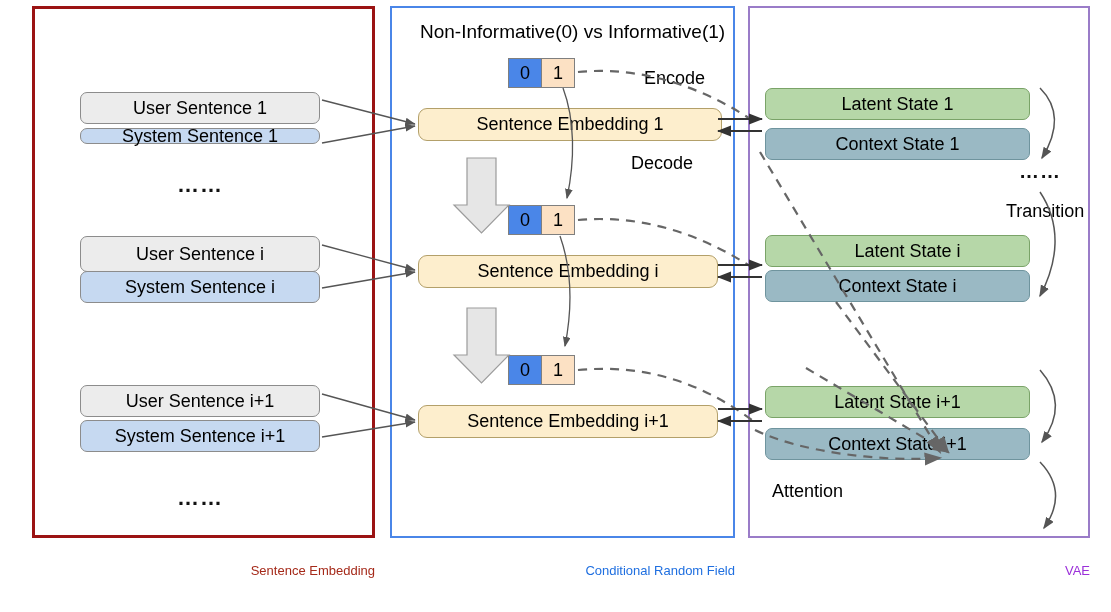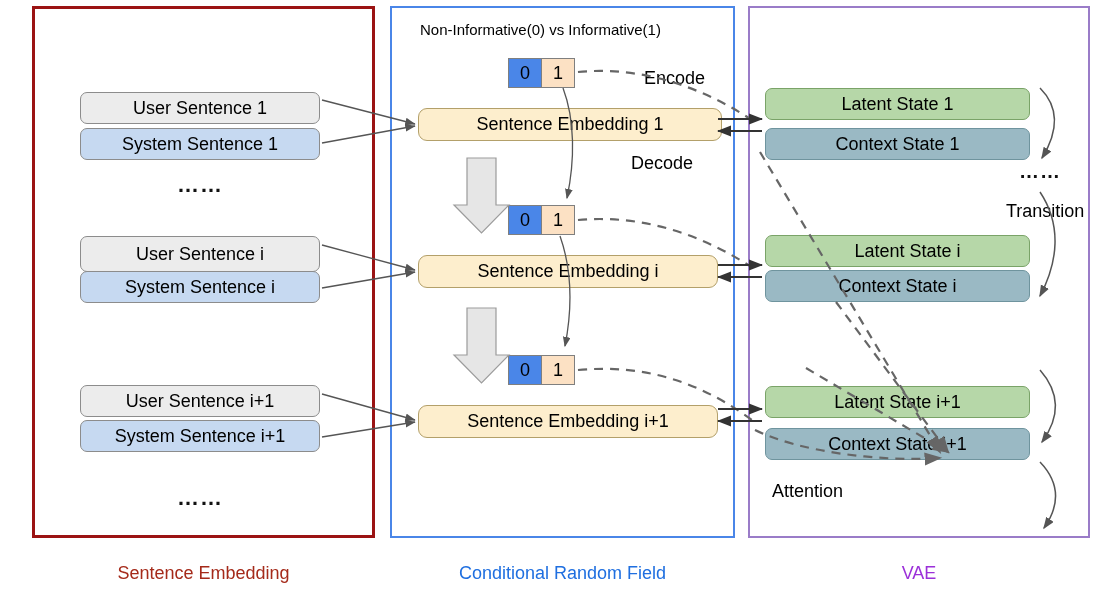--- a/index.html
+++ b/index.html
@@ -19,22 +19,22 @@
     position: absolute;
     box-sizing: border-box;
     background: transparent;
   }
   #panel-red   { left: 32px;  top: 6px;  width: 343px; height: 532px; border: 3px solid #9b1313; }
   #panel-blue  { left: 390px; top: 6px;  width: 345px; height: 532px; border: 2px solid #4a86e8; }
   #panel-purple{ left: 748px; top: 6px;  width: 342px; height: 532px; border: 2px solid #9a7cc8; }
 
   .panel-label {
     position: absolute;
-    font-size: 18px;
-    text-align: center;
+    font-size: 13px;
+    text-align: right;
     white-space: nowrap;
   }
   #label-red    { left: 32px;  top: 563px; width: 343px; color: #a52a1a; }
   #label-blue   { left: 390px; top: 563px; width: 345px; color: #1f6fe0; }
   #label-purple { left: 748px; top: 563px; width: 342px; color: #9b30d9; }
 
   .box {
     position: absolute;
     box-sizing: border-box;
     display: flex;
@@ -95,33 +95,33 @@
 </head>
 <body>
 
 <div id="canvas">
 
   <div class="panel" id="panel-red"></div>
   <div class="panel" id="panel-blue"></div>
   <div class="panel" id="panel-purple"></div>
 
   <div class="box box-user" style="left:80px;  top:92px;  width:240px; height:32px;">User Sentence 1</div>
-  <div class="box box-system" style="left:80px;  top:128px; width:240px; height:32px;">System Sentence 1</div>
+  <div class="box box-system" style="left:80px;  top:128px; width:240px; height:16px;">System Sentence 1</div>
 
   <div class="ellipsis" style="left:80px; top:172px; width:240px;">……</div>
 
   <div class="box box-user" style="left:80px;  top:236px; width:240px; height:36px;">User Sentence i</div>
   <div class="box box-system" style="left:80px;  top:271px; width:240px; height:32px;">System Sentence i</div>
 
   <div class="box box-user" style="left:80px;  top:385px; width:240px; height:32px;">User Sentence i+1</div>
   <div class="box box-system" style="left:80px;  top:420px; width:240px; height:32px;">System Sentence i+1</div>
 
   <div class="ellipsis" style="left:80px; top:485px; width:240px;">……</div>
 
-  <div class="caption" style="left:420px; top:21px; font-size:15px;">Non-Informative(0) vs Informative(1)</div>
+  <div class="caption" style="left:420px; top:21px; font-size:19px;">Non-Informative(0) vs Informative(1)</div>
 
   <div class="crf-cell crf-zero" style="left:508px; top:58px;">0</div>
   <div class="crf-cell crf-one" style="left:541px; top:58px;">1</div>
 
   <div class="box box-embed" style="left:418px; top:108px; width:304px; height:33px;">Sentence Embedding 1</div>
 
   <div class="crf-cell crf-zero" style="left:508px; top:205px;">0</div>
   <div class="crf-cell crf-one" style="left:541px; top:205px;">1</div>
 
   <div class="box box-embed" style="left:418px; top:255px; width:300px; height:33px;">Sentence Embedding i</div>

